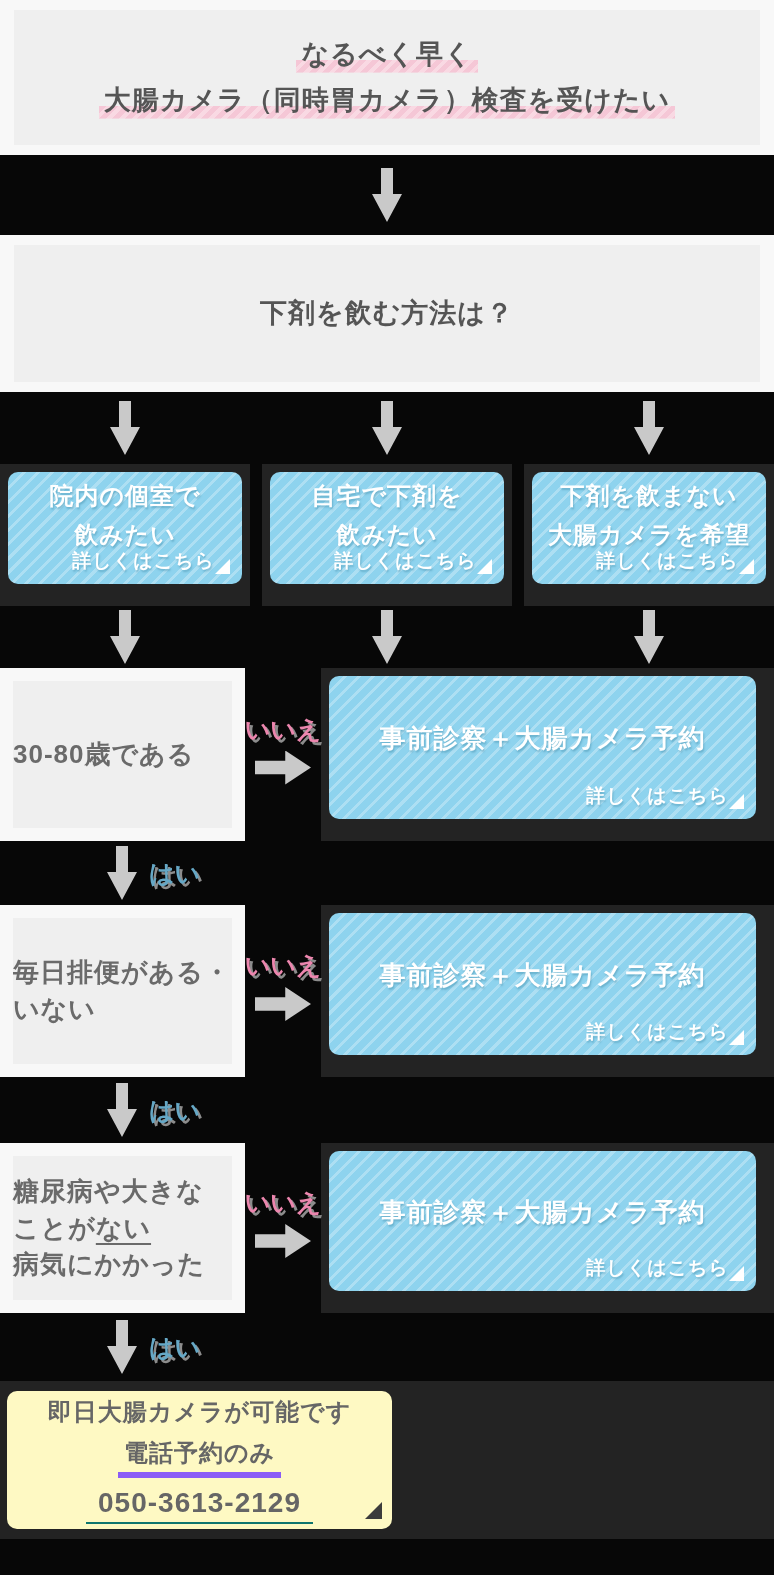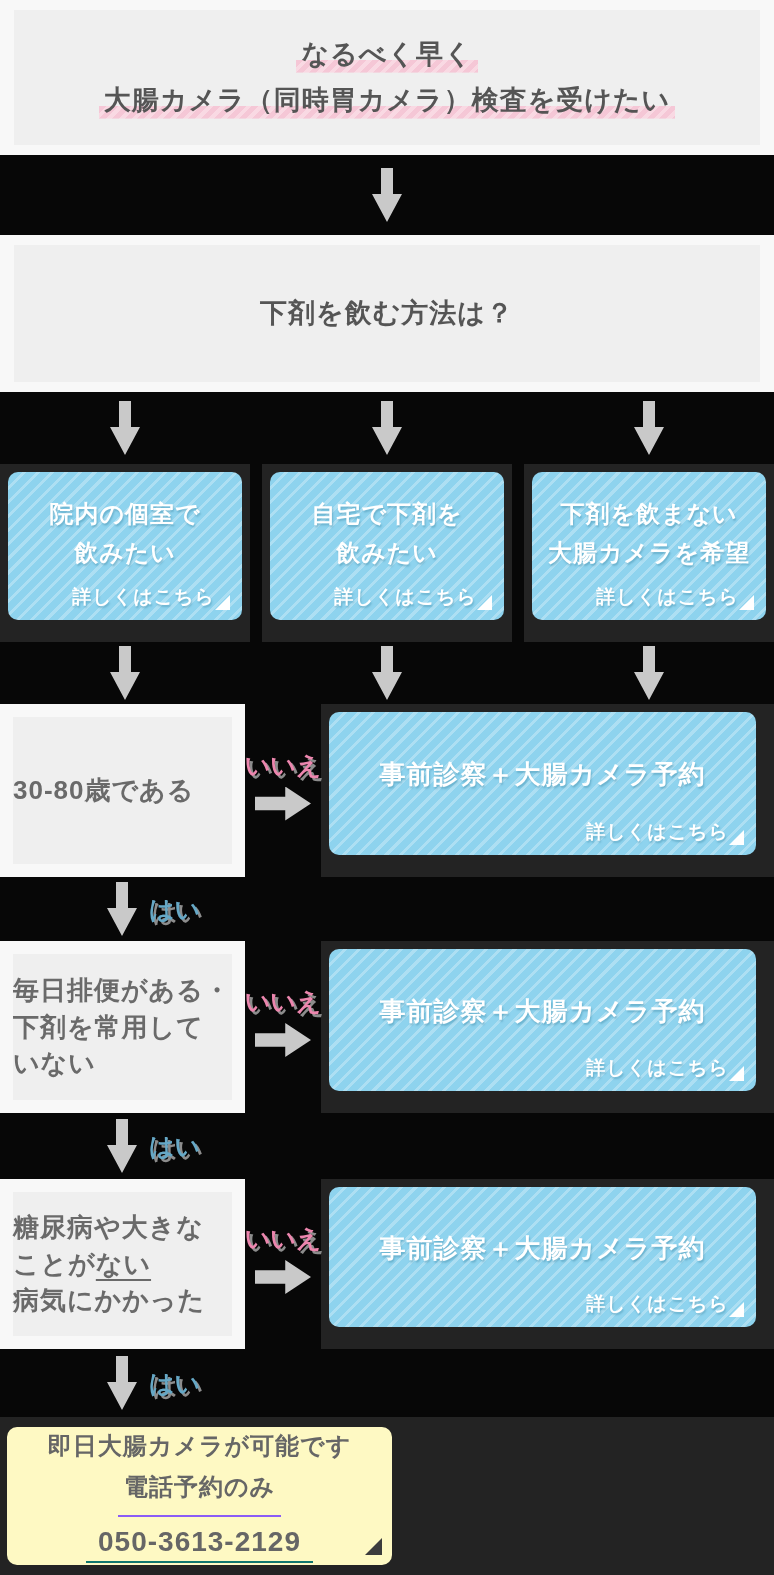--- a/index.html
+++ b/index.html
@@ -33,21 +33,21 @@
   .tri-col > div{flex:1;display:flex;justify-content:center;align-items:center;}
   .arrow-down{
     width:30px;height:54px;background:#c9c9c9;
     clip-path:polygon(30% 0,70% 0,70% 48%,100% 48%,50% 100%,0 48%,30% 48%);
   }
   .arrow-right{
     width:56px;height:34px;background:#c9c9c9;
     clip-path:polygon(0 30%,54% 30%,54% 0,100% 50%,54% 100%,54% 70%,0 70%);
   }
   
-  .blue-row{height:178px;display:flex;gap:12px;}
+  .blue-row{height:142px;display:flex;gap:12px;}
   .panel{background:#232323;flex:1;padding:8px 8px 22px 8px;box-sizing:border-box;display:flex;}
   .bluebox{
     flex:1;border-radius:10px;position:relative;color:#fff;
     background-color:#8ed3ee;
     background-image:repeating-linear-gradient(135deg,rgba(255,255,255,.28) 0 3px,rgba(255,255,255,0) 3px 10px);
     display:flex;flex-direction:column;cursor:pointer;
   }
   .opt-main{
     flex:1;display:flex;flex-direction:column;justify-content:center;align-items:center;
     gap:7px;font-size:24px;letter-spacing:1px;padding-bottom:26px;
@@ -84,21 +84,21 @@
   .yes-label{font-size:25px;color:#66a8c6;text-shadow:3px 3px 0 #8c8c8c;}
   .u-gray{text-decoration:underline;text-underline-offset:6px;text-decoration-thickness:2px;}
   
   .pink-row{height:158px;background:#232323;padding:10px 0 0 7px;box-sizing:border-box;}
   .pinkbox{
     width:385px;height:138px;background:#fef9c3;border-radius:10px;position:relative;
     display:flex;flex-direction:column;justify-content:center;align-items:center;gap:9px;
     color:#666;cursor:pointer;
   }
   .pink-line1{font-size:24px;letter-spacing:1px;}
-  .pink-line2{font-size:24px;letter-spacing:1px;border-bottom:2px solid #8b5cf6;padding:0 6px 12px 6px;}
+  .pink-line2{font-size:24px;letter-spacing:1px;border-bottom:6px solid #8b5cf6;padding:0 6px 3px 6px;}
   .phone{font-size:28px;letter-spacing:1px;border-bottom:2px solid #0f766e;padding:0 12px 3px 12px;}
   .tri-dark{
     position:absolute;right:10px;bottom:10px;width:0;height:0;
     border-left:17px solid transparent;border-bottom:17px solid #3c3c3c;
   }
 </style>
 </head>
 <body>
 
 <div class="page">
@@ -212,21 +212,20 @@
 
   <div class="yes-gap gA">
     <div class="arrow-down"></div>
     <span class="yes-label">はい</span>
   </div>
 
   <div class="check-row rB">
     <div class="whitebox">
       <div class="wq">
         <span>毎日排便がある・</span>
-        <span>下剤を常用して</span>
         <span>いない</span>
       </div>
     </div>
     <div class="connector">
       <span class="no-label">いいえ</span>
       <div class="arrow-right"></div>
     </div>
     <div class="rpanel">
       <div class="bluebox">
         <div class="result-main">

